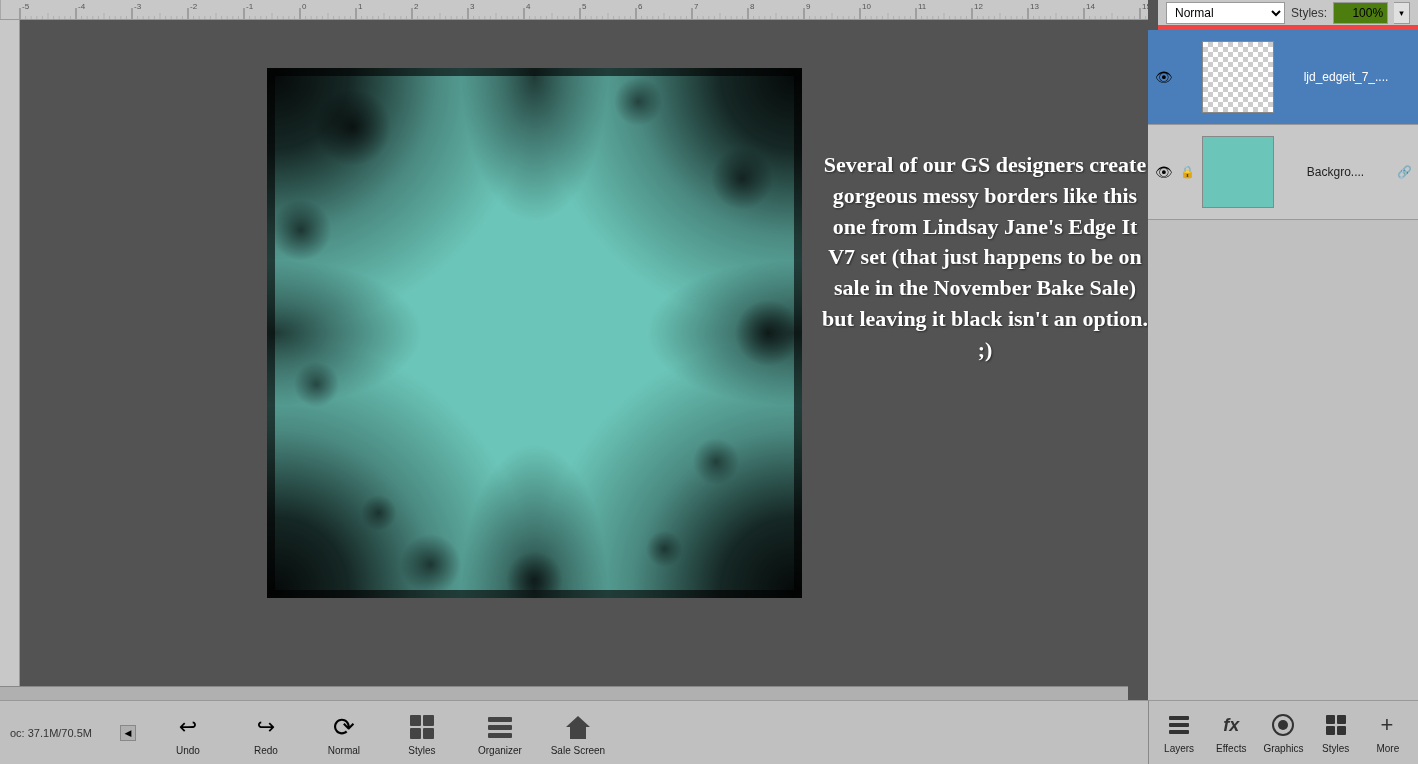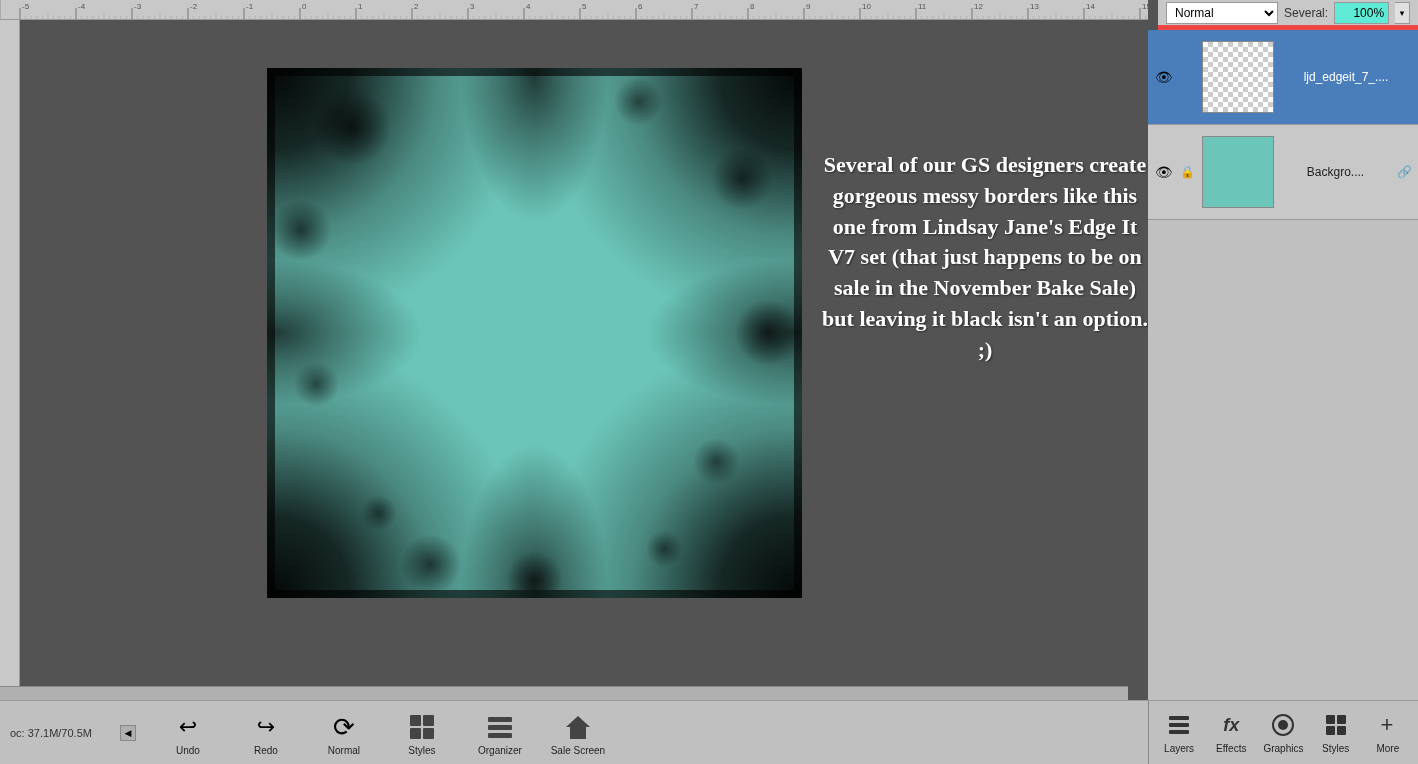--- a/index.html
+++ b/index.html
@@ -21,21 +21,21 @@
       background: #fff;
       border: 1px solid #999;
       font-size: 12px;
       padding: 0 4px;
     }
     #opacity-label {
       font-size: 12px; color: #333;
     }
     #opacity-input {
       width: 55px; height: 22px;
-      background: #5eead4;
+      background: #4d7c0f;
       border: 1px solid #999;
       font-size: 12px;
       text-align: right;
       padding: 0 4px;
     }
     #opacity-arrow {
       width: 16px; height: 22px;
       background: #e0e0e0;
       border: 1px solid #999;
       border-left: none;
@@ -595,21 +595,21 @@
 </div>
 
 <div id="h-scroll"></div>
 
 <div id="v-scroll"></div>
 
 <div id="top-bar">
   <select id="blend-mode-select">
     <option>Normal</option>
   </select>
-  <span id="opacity-label">Several:</span>
+  <span id="opacity-label">Styles:</span>
   <input id="opacity-input" type="text" value="100%" style="">
   <div id="opacity-arrow">▾</div>
 </div>
 
 <div id="layers-panel">
 
   <div class="layer-item active">
     <span class="layer-visibility">👁</span>
     <span class="layer-lock"></span>
     <div class="layer-thumbnail">

